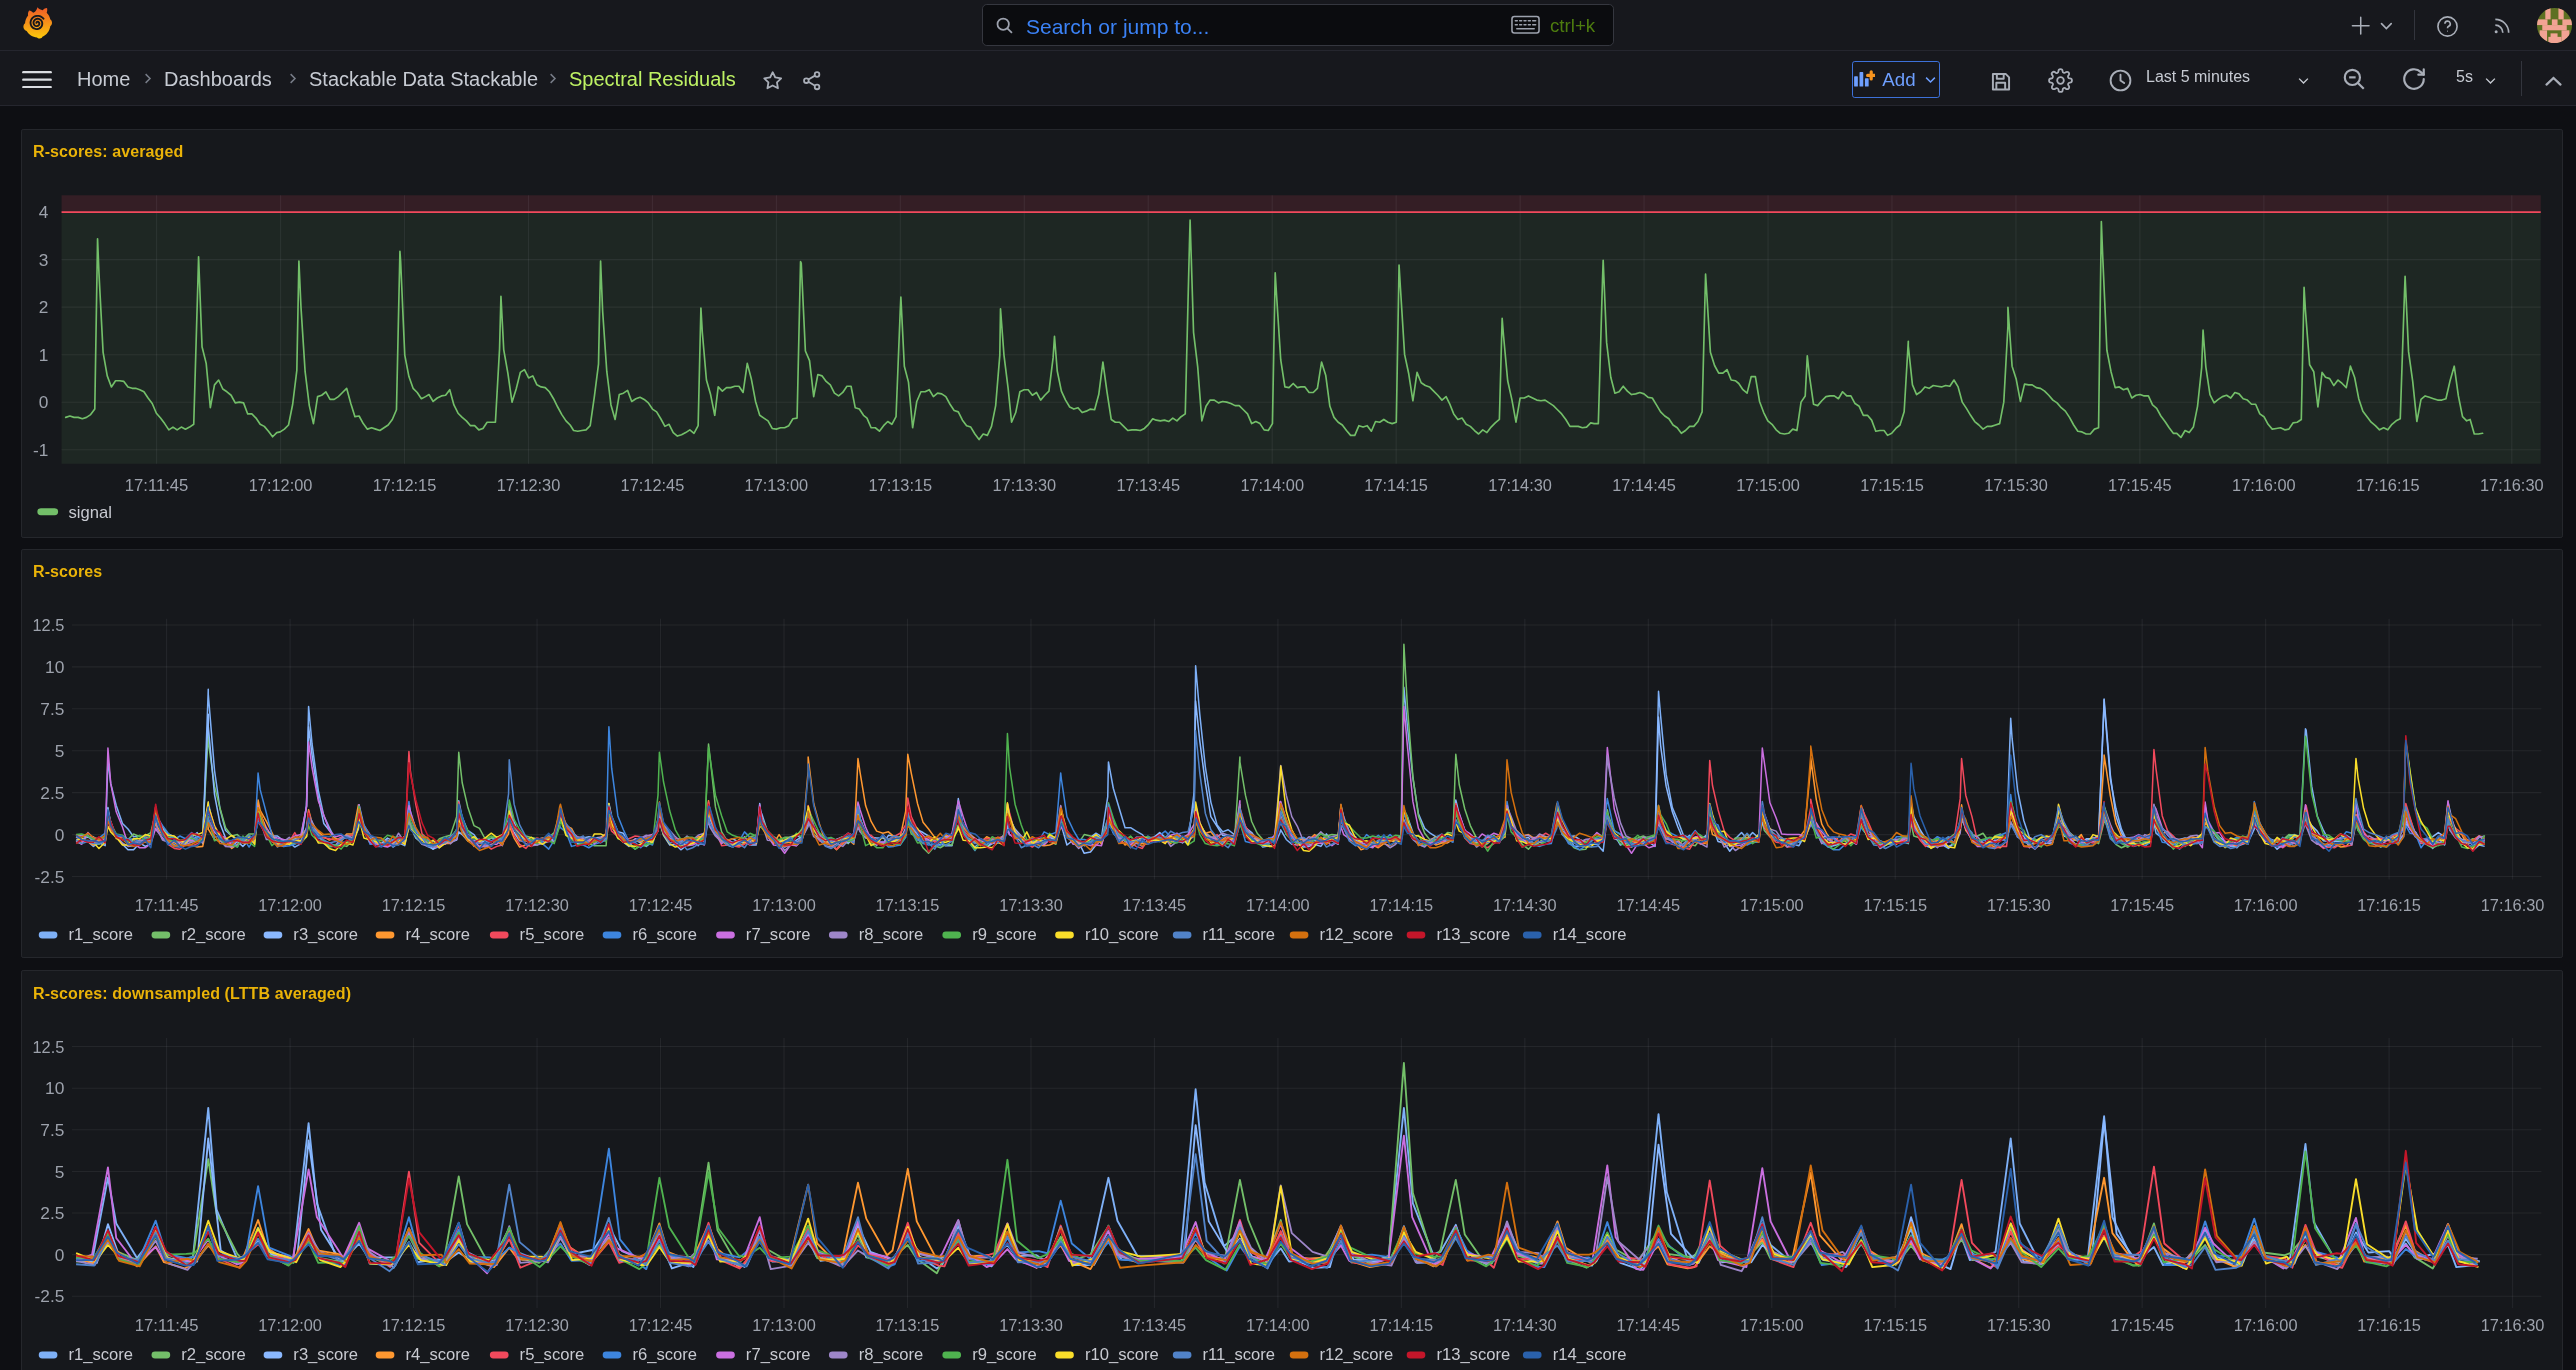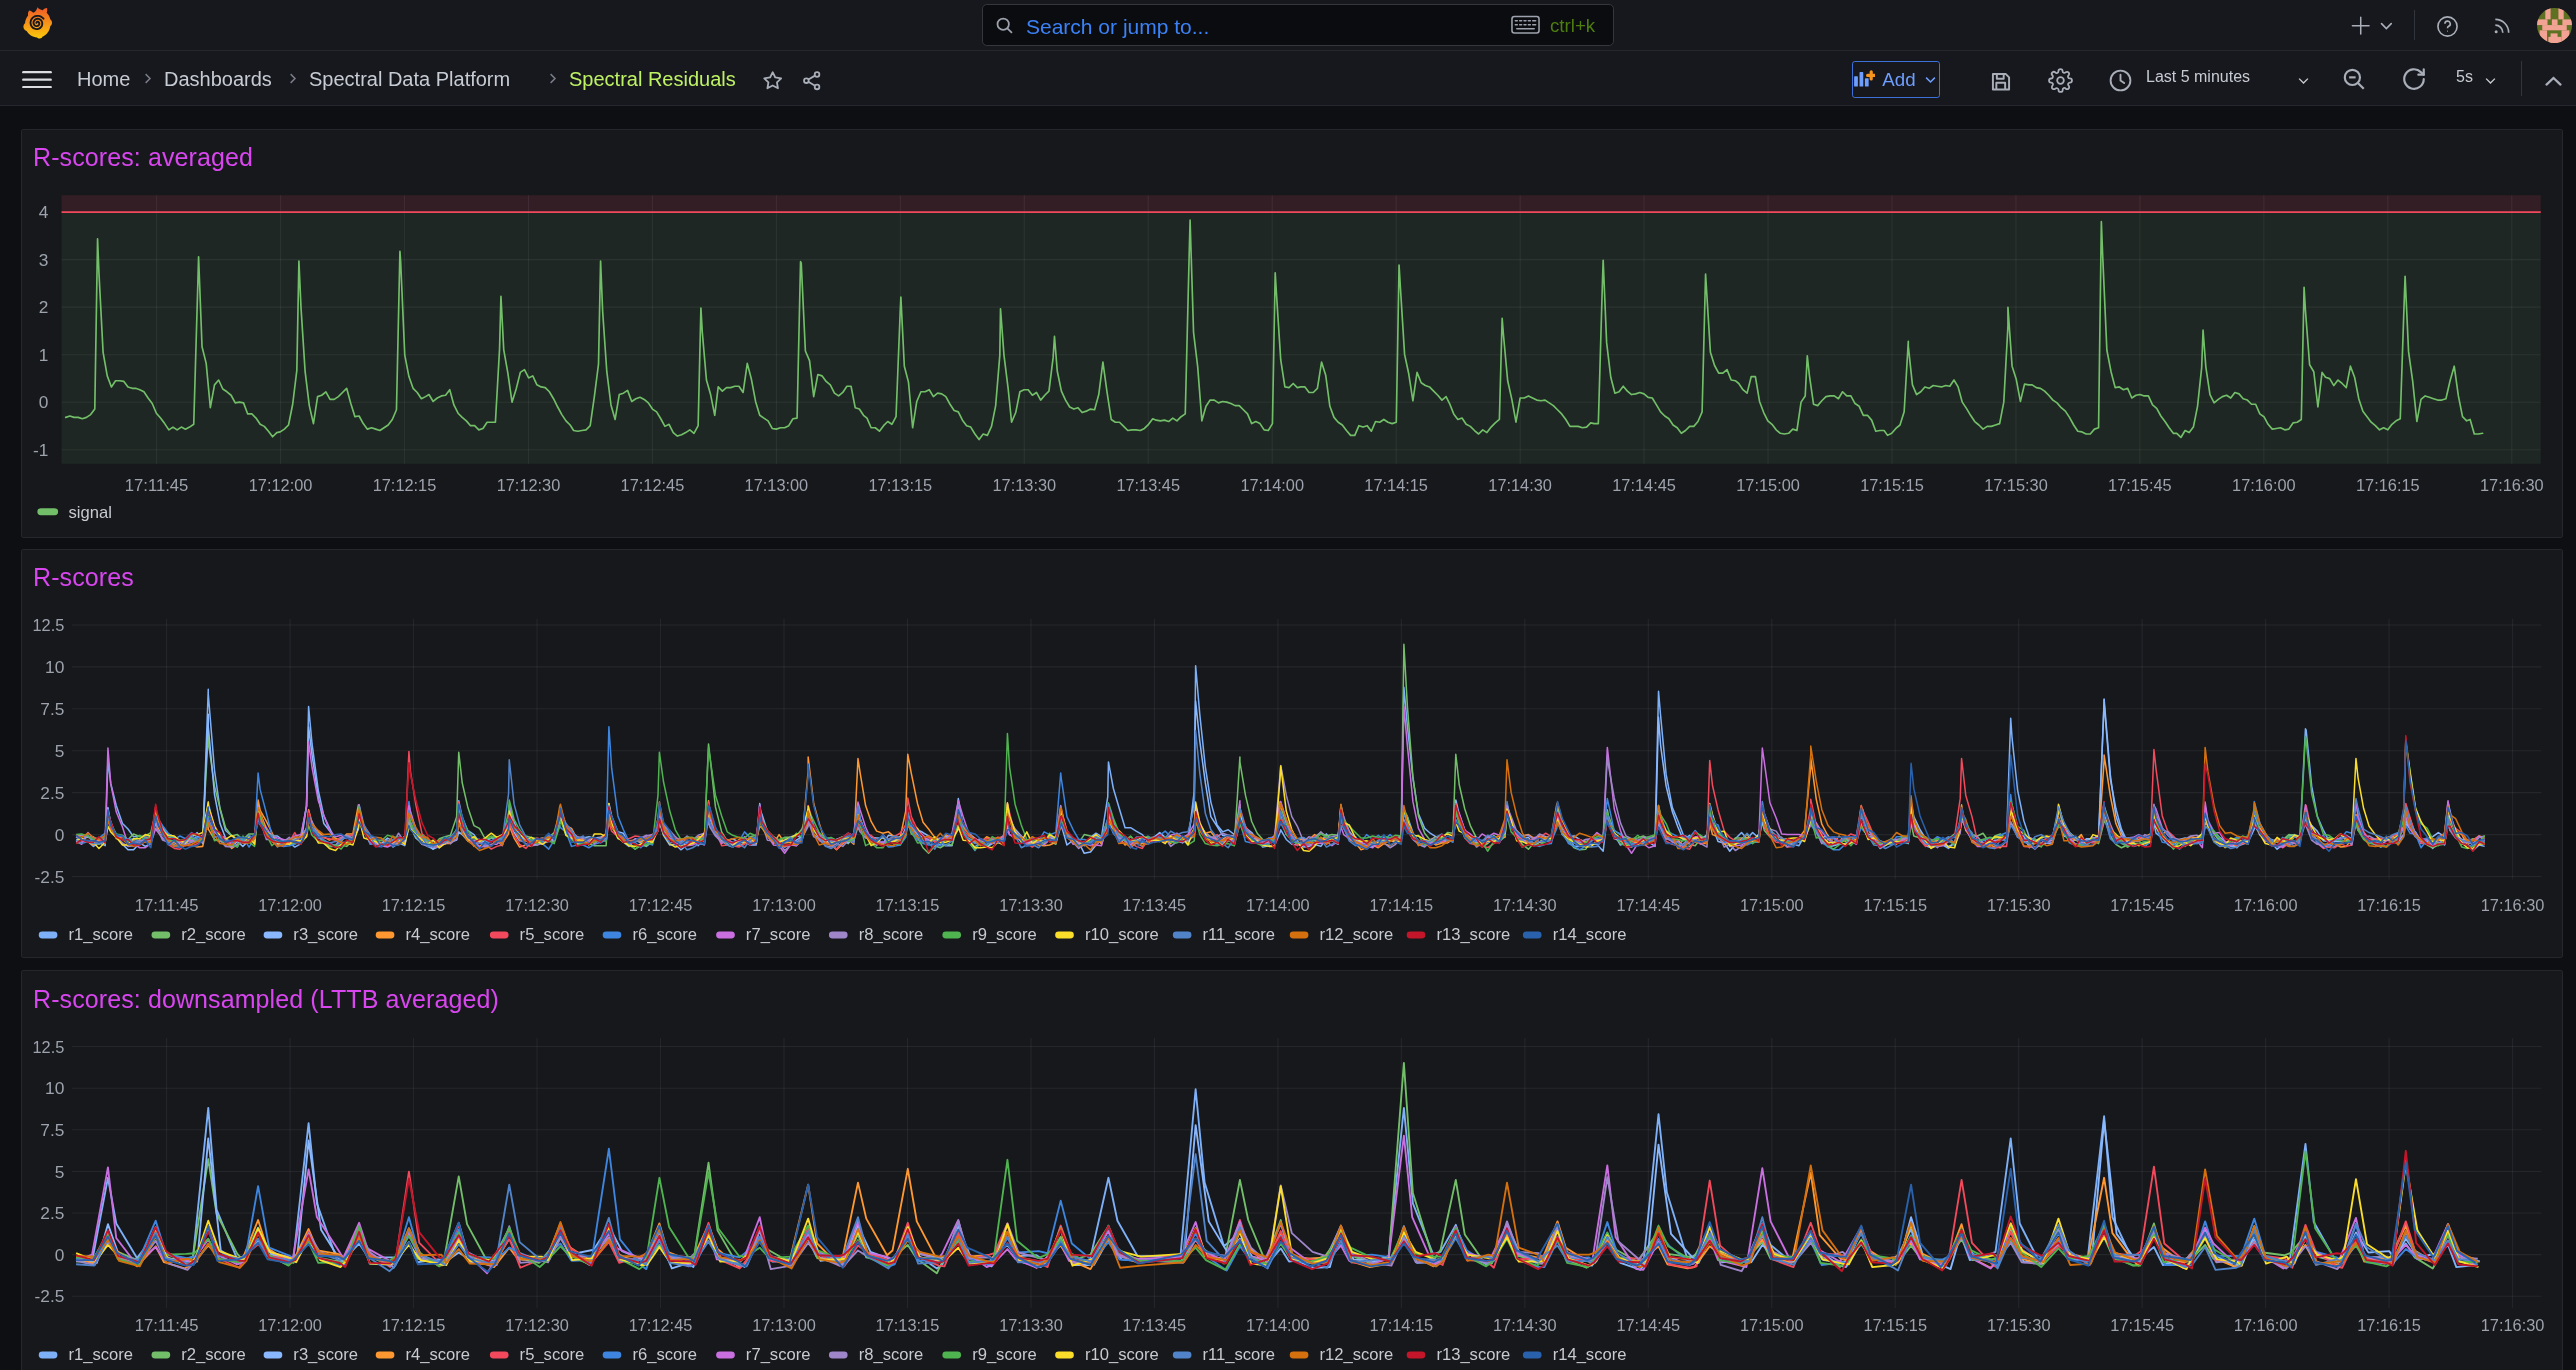--- a/index.html
+++ b/index.html
@@ -8,21 +8,21 @@
 #bar2{left:0;top:51px;width:2576px;height:55px;background:#17181d;border-bottom:1px solid #25262e}
 #search{left:982px;top:3.5px;width:632px;height:42px;background:#0b0c0f;border:1.2px solid #35373f;border-radius:4.8px}
 .ph{color:#3b82f6;font-size:21px}
 .crumb{font-size:20px;color:#C7CBD3}
 .crumb.dim{color:#bef264}
 .icon{color:#A9AEB8}
 .panel{background:#16181C;border:1px solid #25272C;border-radius:2.1px}
 #p1{left:21px;top:129px;width:2542px;height:409px}
 #p2{left:21px;top:549px;width:2542px;height:409px}
 #p3{left:21px;top:970px;width:2542px;height:410px}
-.ptitle{position:absolute;font-size:25px;font-weight:400;color:#d946ef;letter-spacing:0.1px}
+.ptitle{position:absolute;font-size:16px;font-weight:700;color:#eab308;letter-spacing:0.1px}
 #addbtn{left:1852px;top:61px;width:88px;height:37px;border:1.2px solid #3D71D9;border-radius:2.8px;display:flex;align-items:center;justify-content:center;gap:7px}
 #addbtn span{color:#6E9FFF;font-size:18.7px}
 .r2txt{font-size:16px;color:#C7CBD3}
 </style></head><body>
 <div class="abs" id="bar1"></div>
 <div class="abs" id="bar2"></div>
 
 <svg class="abs" style="left:23px;top:6.2px" width="29" height="33" viewBox="0 0 42 47">
 <defs>
       <linearGradient id="glg" x1="0" y1="0" x2="0" y2="1">
@@ -91,21 +91,21 @@
     <rect y="21.6" width="43" height="3.4" rx="1.7"></rect>
   </svg>
 <div class="abs crumb" style="left:77px;top:68px">Home</div>
 <svg class="abs" style="left:140px;top:71px" width="15" height="15" viewBox="0 0 24 24" fill="none" stroke="#787d88" stroke-width="2.4">
     <path d="M9 5l7 7-7 7"></path>
   </svg>
 <div class="abs crumb" style="left:164px;top:68px">Dashboards</div>
 <svg class="abs" style="left:285px;top:71px" width="15" height="15" viewBox="0 0 24 24" fill="none" stroke="#787d88" stroke-width="2.4">
     <path d="M9 5l7 7-7 7"></path>
   </svg>
-<div class="abs crumb" style="left:309px;top:68px">Spectral Data Platform</div>
+<div class="abs crumb" style="left:309px;top:68px">Stackable Data Stackable</div>
 <svg class="abs" style="left:545px;top:71px" width="15" height="15" viewBox="0 0 24 24" fill="none" stroke="#787d88" stroke-width="2.4">
     <path d="M9 5l7 7-7 7"></path>
   </svg>
 <div class="abs crumb dim" style="left:569px;top:68px">Spectral Residuals</div>
 <svg class="abs icon" style="left:762px;top:70px" width="21.4" height="21.4" viewBox="0 0 24 24" fill="none" stroke="currentColor" stroke-width="2" stroke-linejoin="round">
     <path d="M12 2.5l2.9 5.9 6.6 1-4.7 4.6 1.1 6.5L12 17.4l-5.9 3.1 1.1-6.5L2.5 9.4l6.6-1z"></path>
   </svg>
 <svg class="abs icon" style="left:801px;top:70px" width="21.4" height="21.4" viewBox="0 0 24 24" fill="none" stroke="currentColor" stroke-width="2">
     <circle cx="18" cy="5" r="2.6"></circle>
     <circle cx="6" cy="12" r="2.6"></circle>

